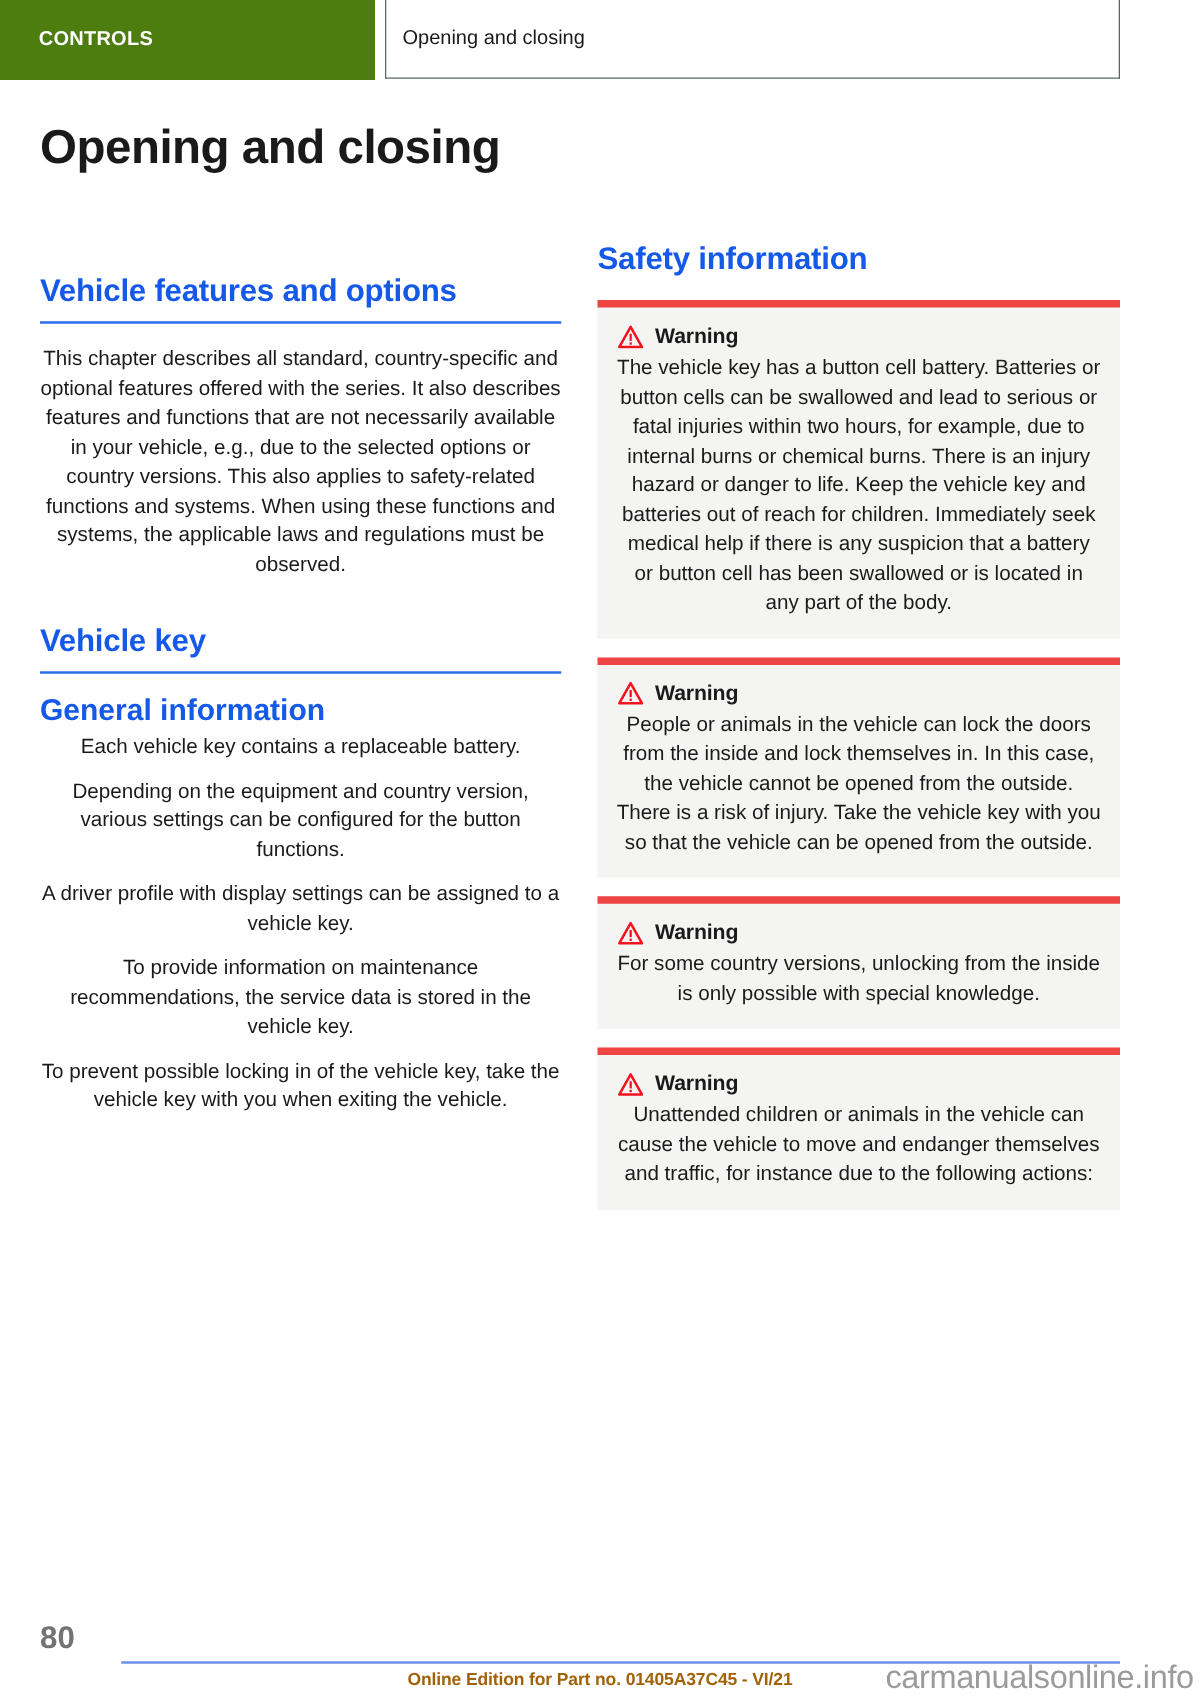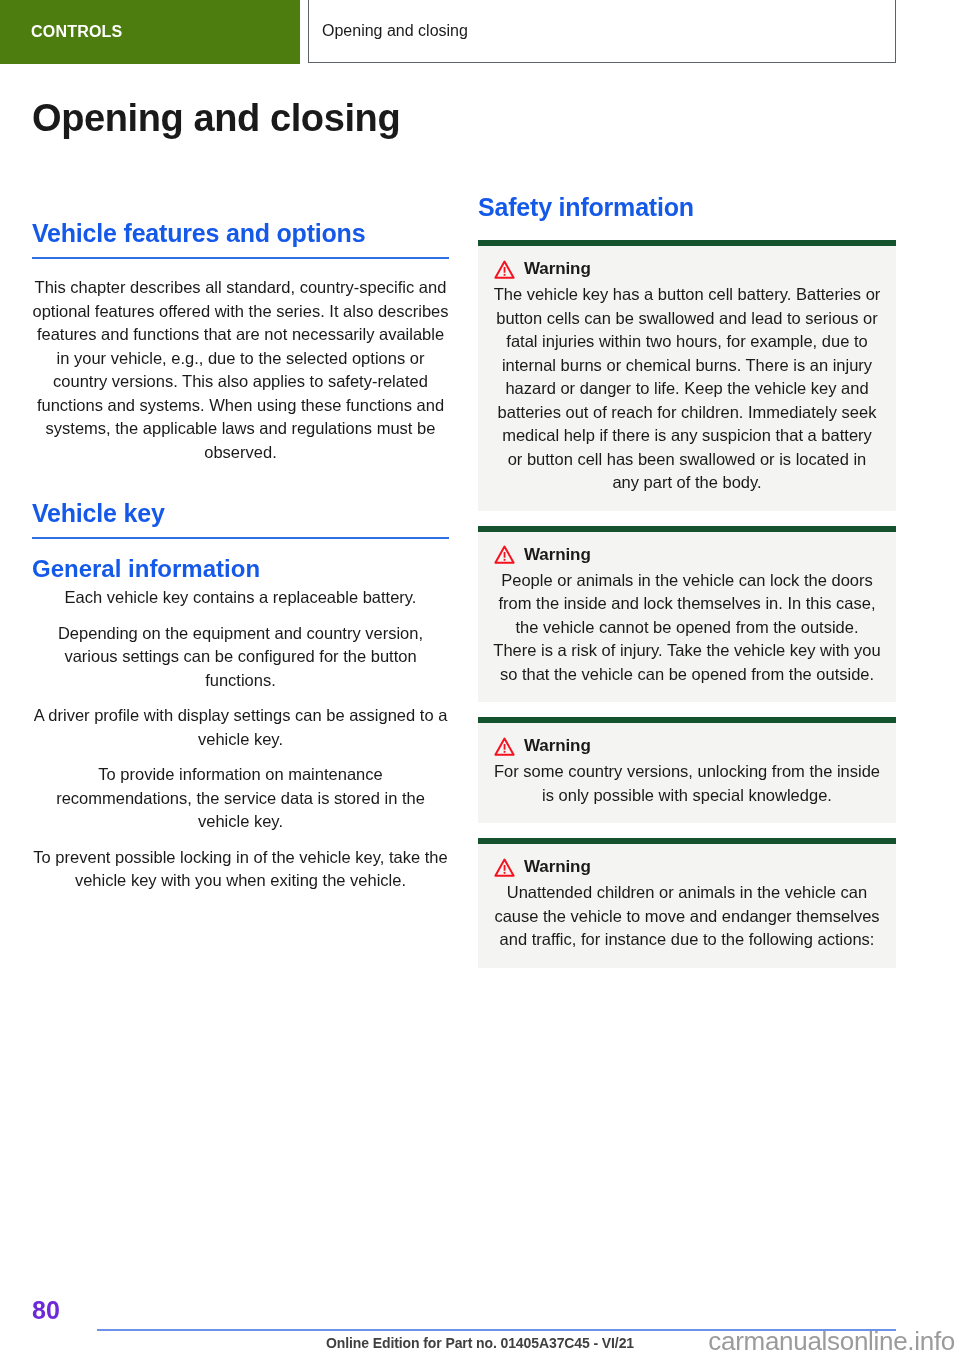--- a/index.html
+++ b/index.html
@@ -110,21 +110,21 @@
     font-size: 16.5px;
     line-height: 23.5px;
     color: #1a1a1a;
     text-align: center;
   }
   p.body:last-child { margin-bottom: 0; }
 
   
   .warnbox {
     background: #f4f4f3;
-    border-top: 6px solid #14532d;
+    border-top: 6px solid #ef4444;
     padding: 13px 15px 16px 15px;
     box-sizing: border-box;
     margin-bottom: 15px;
   }
   .warn-head {
     display: flex;
     align-items: center;
     margin-bottom: 4px;
   }
   .warn-icon {
@@ -152,38 +152,38 @@
     top: 1296px;
     width: 960px;
     height: 66px;
   }
   .page-number {
     position: absolute;
     left: 32px;
     top: 0;
     font-size: 25px;
     font-weight: bold;
-    color: #6d28d9;
+    color: #737373;
   }
   .footer-rule {
     position: absolute;
     left: 97px;
     top: 33px;
     width: 799px;
     border-bottom: 2px solid #6b92e8;
   }
   .footer-edition {
     position: absolute;
     left: 0;
     top: 39px;
     width: 960px;
     text-align: center;
     font-size: 14px;
     font-weight: bold;
-    color: #404040;
+    color: #a16207;
     letter-spacing: -.1px;
   }
   .watermark {
     position: absolute;
     right: 5px;
     top: 1326px;
     font-size: 26px;
     color: #9b9b9b;
     letter-spacing: -.3px;
     text-align: right;

